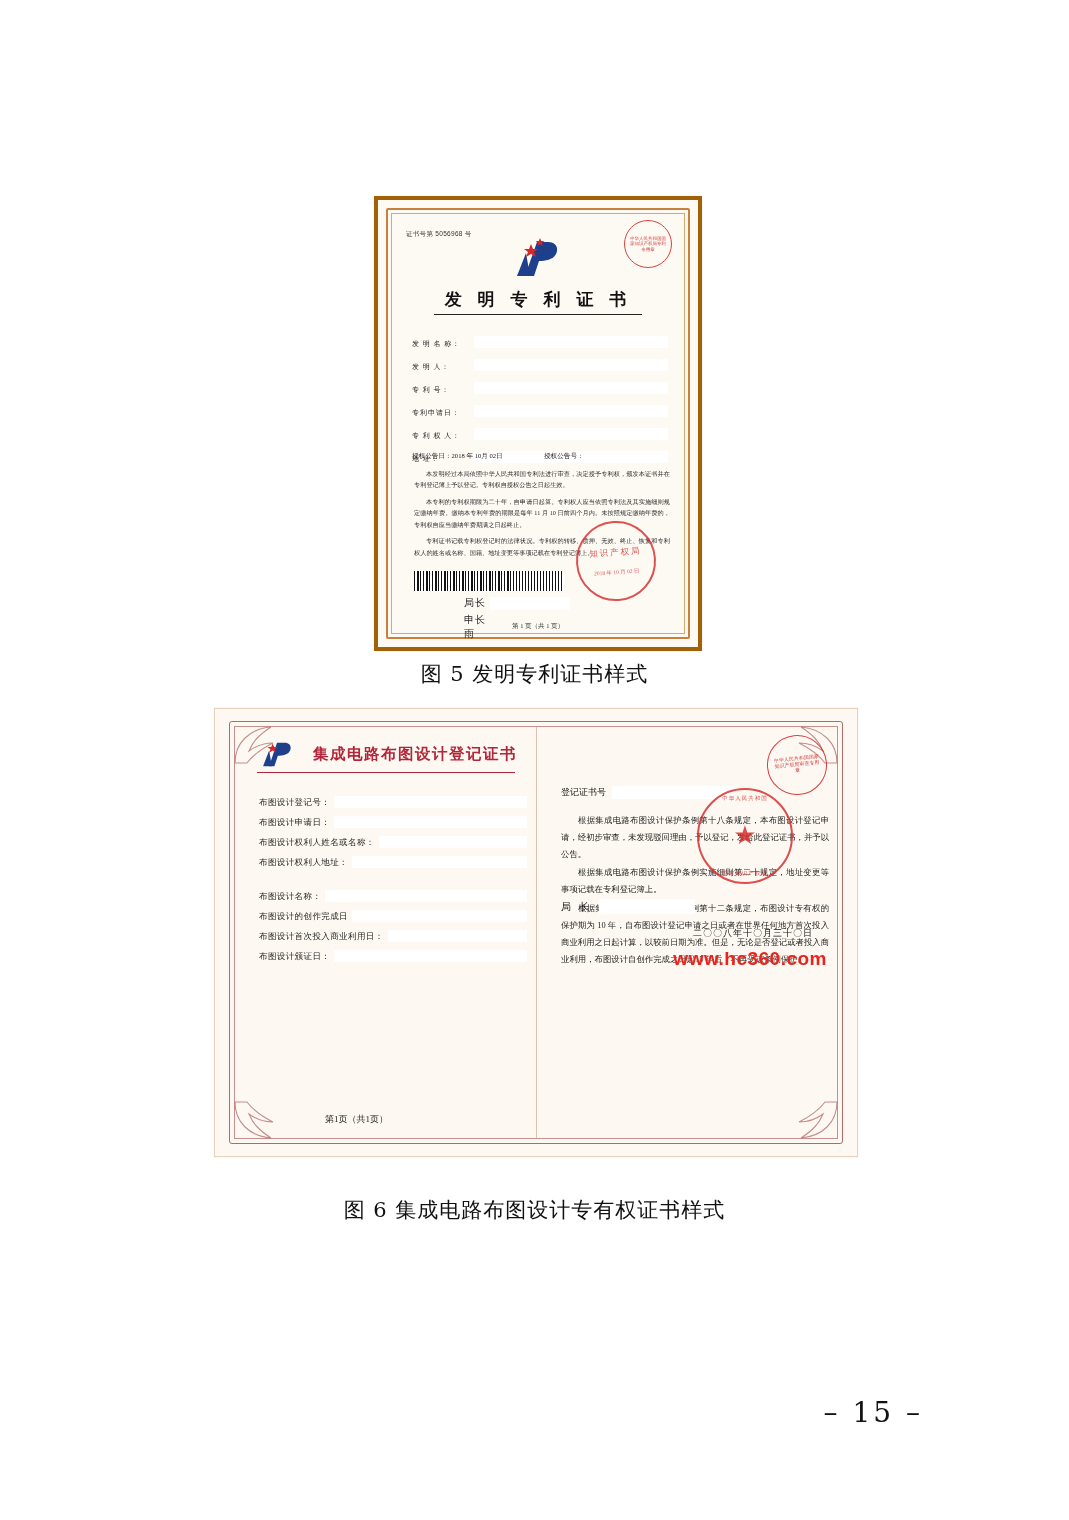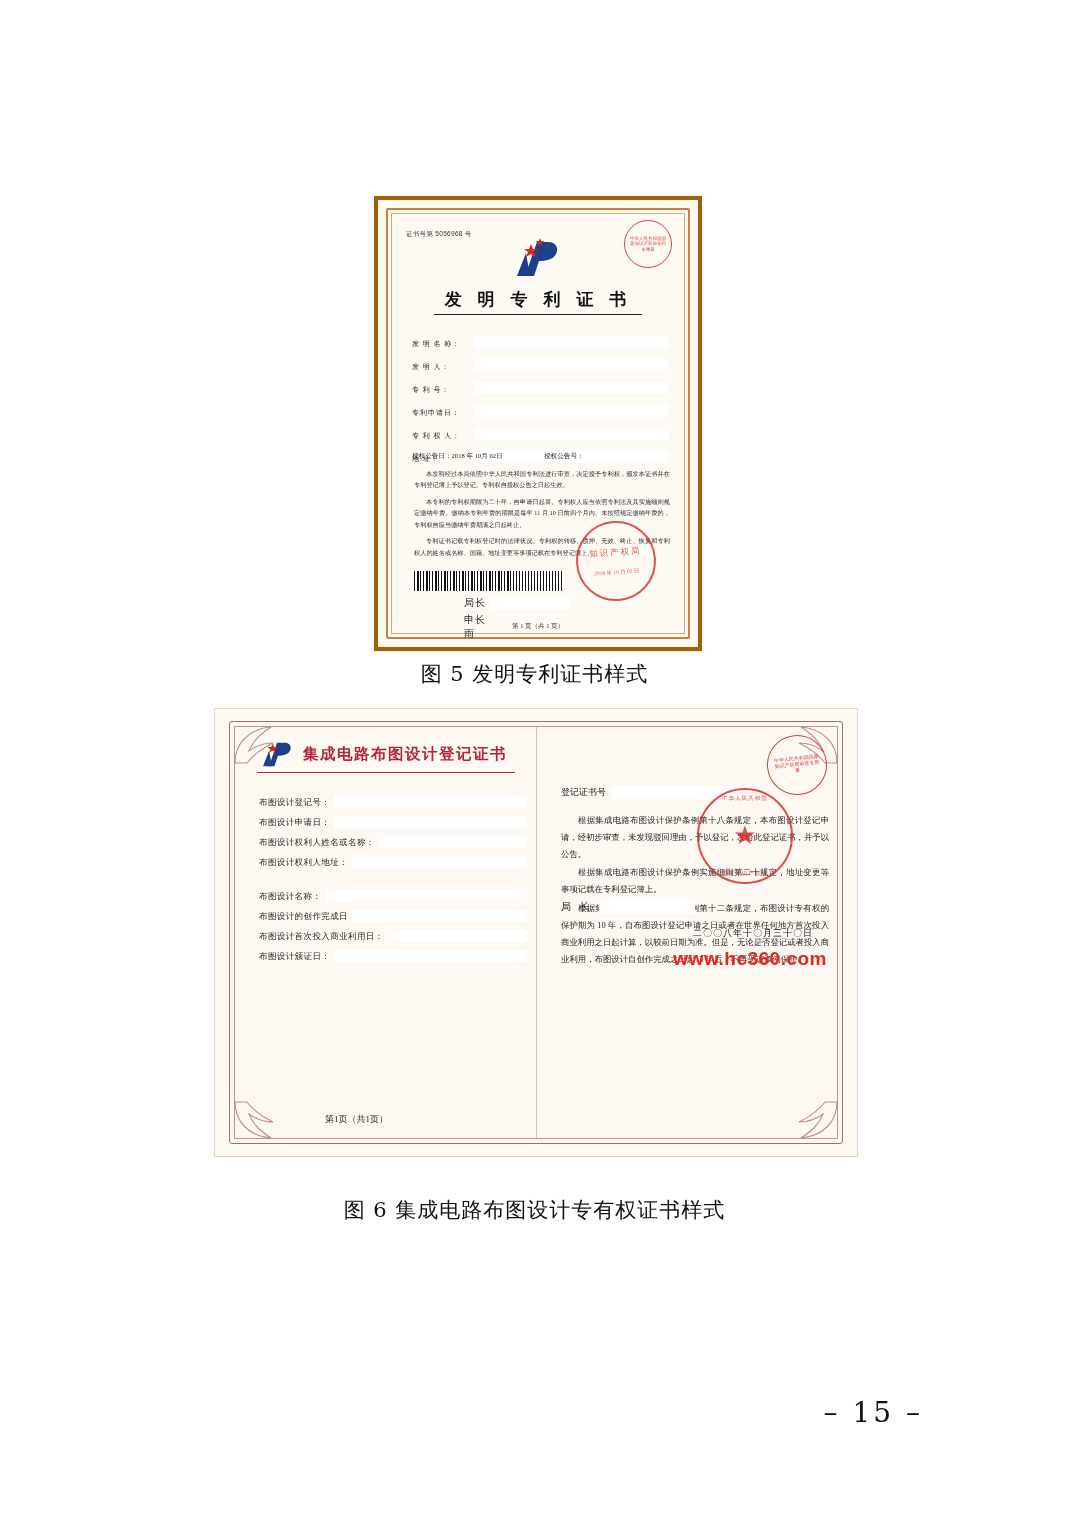--- a/index.html
+++ b/index.html
@@ -237,21 +237,21 @@
 
   .fig6-left {
     position: absolute;
     left: 34px;
     top: 30px;
     width: 278px;
   }
   .fig6-logo-row {
     display: flex;
     align-items: center;
-    gap: 6px;
+    gap: 16px;
     margin-left: 8px;
     text-align: center;
   }
   .fig6-title {
     font-size: 15.5px;
     font-weight: 700;
     color: #b3253a;
     letter-spacing: 1.5px;
     font-family: "DejaVu Serif", serif;
     white-space: nowrap;

